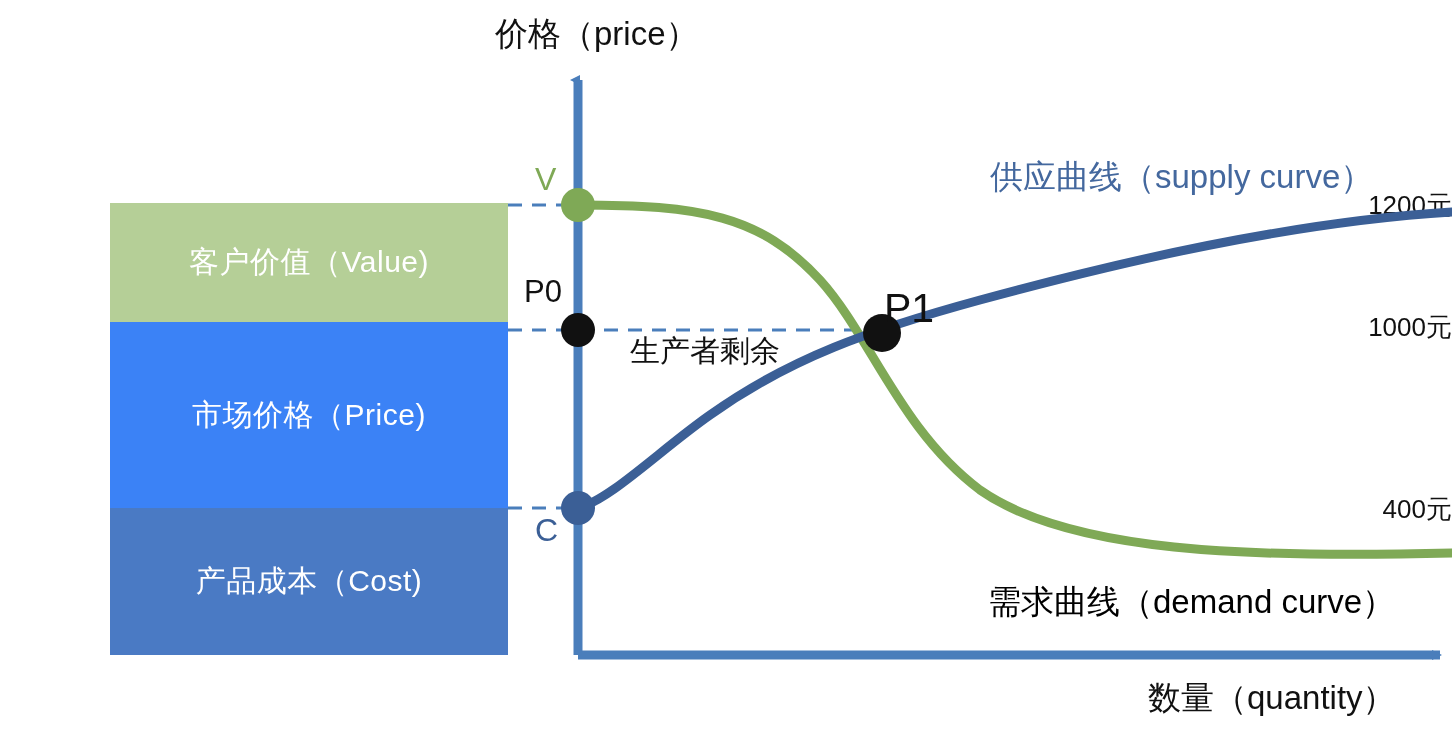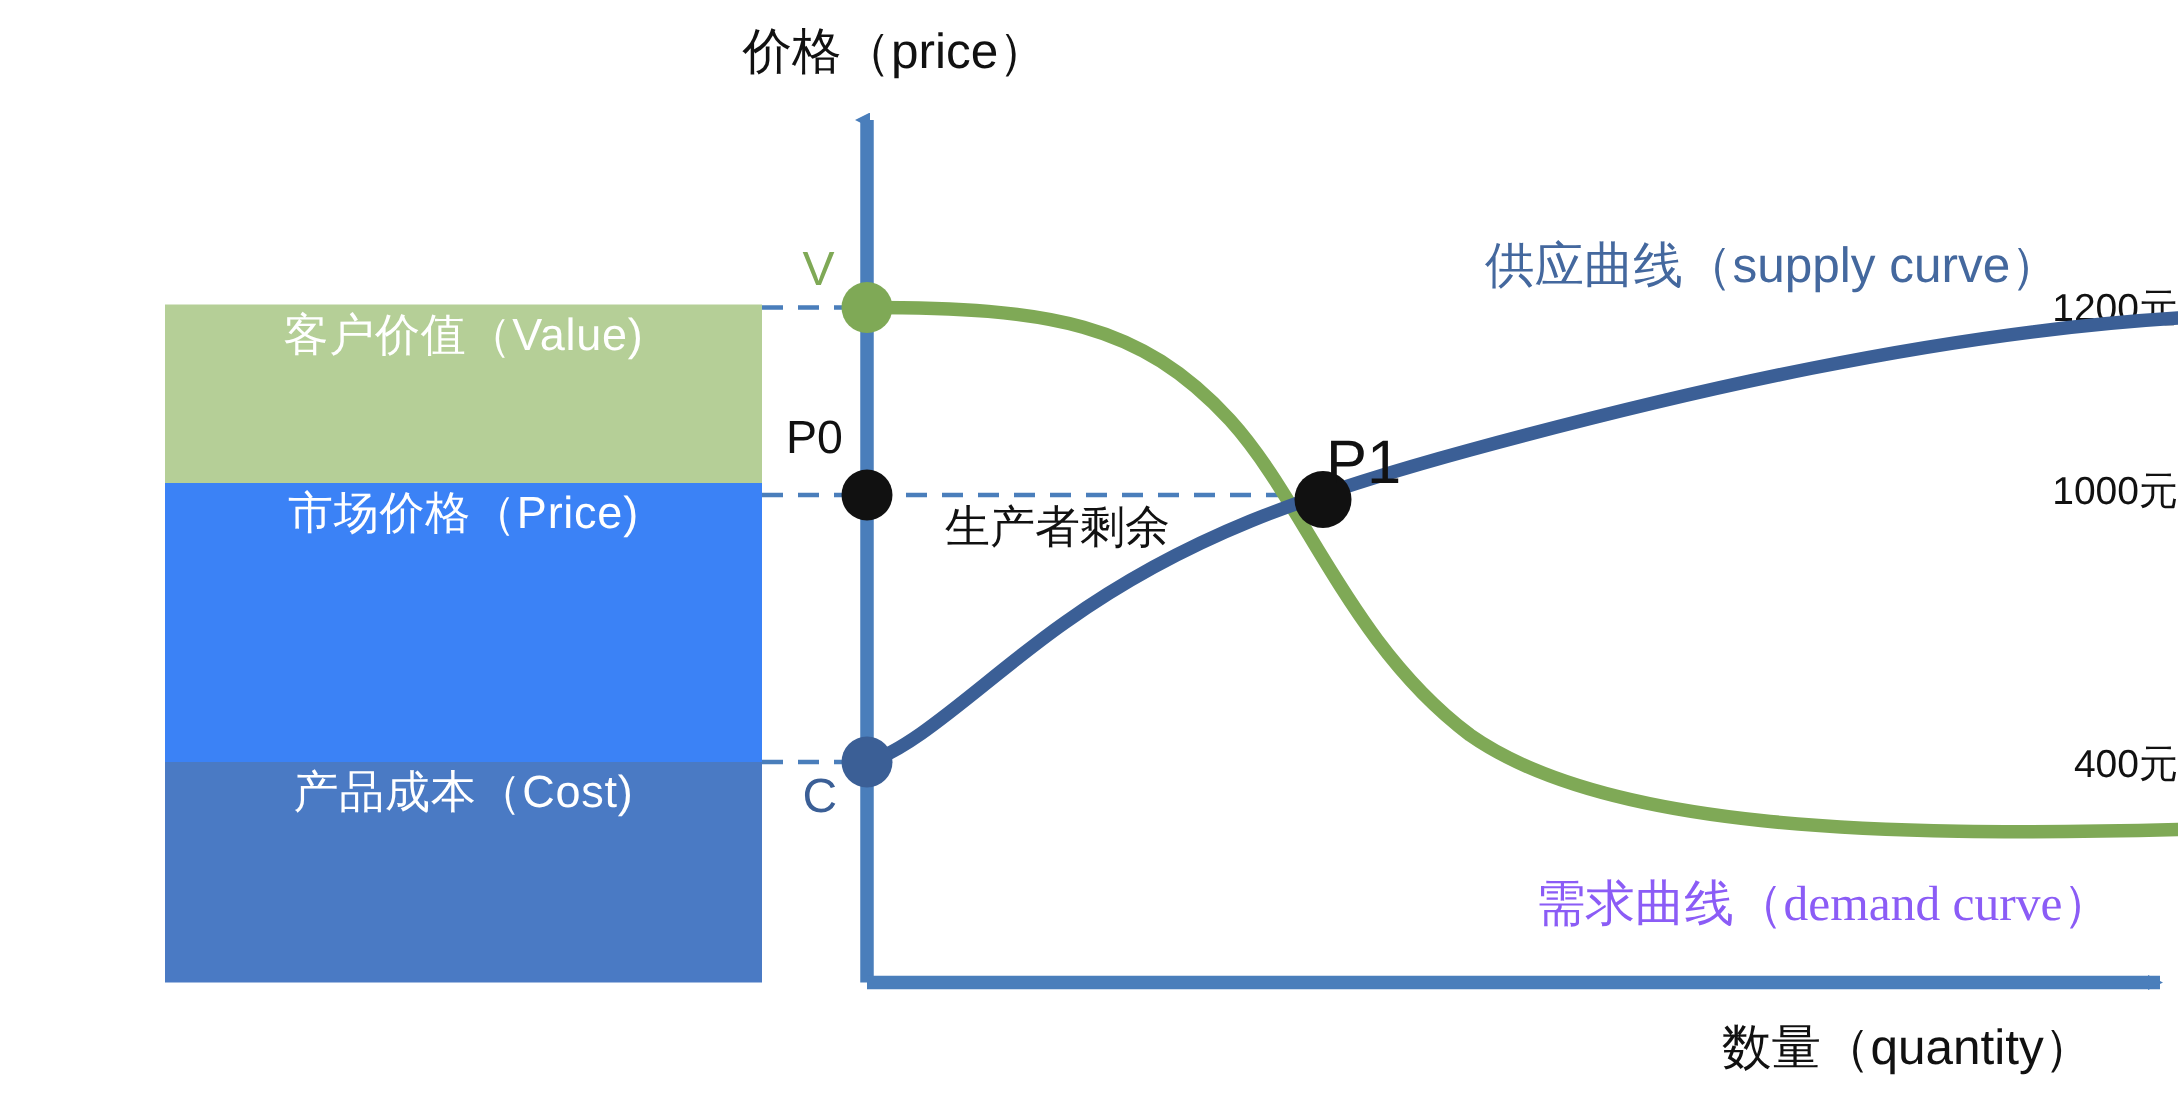--- a/index.html
+++ b/index.html
@@ -2,21 +2,21 @@
 <html><head>
 <meta charset="utf-8">
 <style>
   html,body{margin:0;padding:0;background:#ffffff;}
   body{width:1452px;height:736px;overflow:hidden;
        font-family:"Liberation Sans","DejaVu Sans",sans-serif;}
   #stage{position:relative;width:1452px;height:736px;background:#fff;}
 
   
   .bar{position:absolute;left:110px;width:398px;
-       display:flex;justify-content:center;
+       display:flex;align-items:center;justify-content:center;
        color:#ffffff;font-size:30px;letter-spacing:.5px;}
   .bar-value{top:203px;height:119px;background:#b5cf97;}
   .bar-price{top:322px;height:186px;background:#3b82f6;}
   .bar-cost {top:508px;height:147px;background:#4a7ac4;}
 
   
   .tick{position:absolute;right:0;text-align:right;
         font-size:26px;color:#111;white-space:nowrap;}
   .tick-1200{top:188px;width:104px;}
   .tick-1000{top:310px;width:104px;}
@@ -30,21 +30,21 @@
   .lbl-ps{left:588px;top:331px;margin-left:42px;}
   .lbl-v{left:535px;top:161px;font-size:32px;color:#7fa956;}
   .lbl-c{left:535px;top:512px;font-size:32px;color:#3b5f96;}
 
   .axis-title{position:absolute;white-space:nowrap;font-size:33px;color:#111;}
   .title-price{left:495px;top:12px;}
   .title-qty{left:1148px;top:676px;}
 
   .curve-legend{position:absolute;white-space:nowrap;font-size:33px;}
   .legend-supply{left:990px;top:155px;color:#44689e;}
-  .legend-demand{left:1024px;top:580px;color:#8b5cf6;font-family:Liberation Serif, serif;}
+  .legend-demand{left:988px;top:580px;color:#000000;}
 
   svg.overlay{position:absolute;left:0;top:0;width:1452px;height:736px;}
 </style>
 </head>
 <body>
 
 <div id="stage">
 
   <div class="bar bar-value">
     <span>客户价值（Value)</span>

